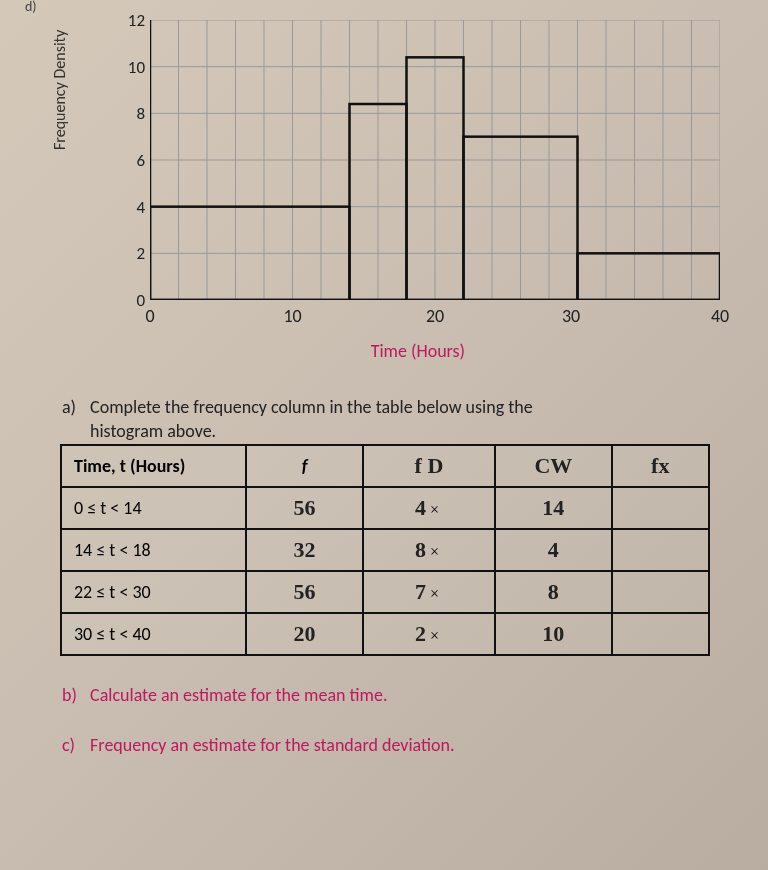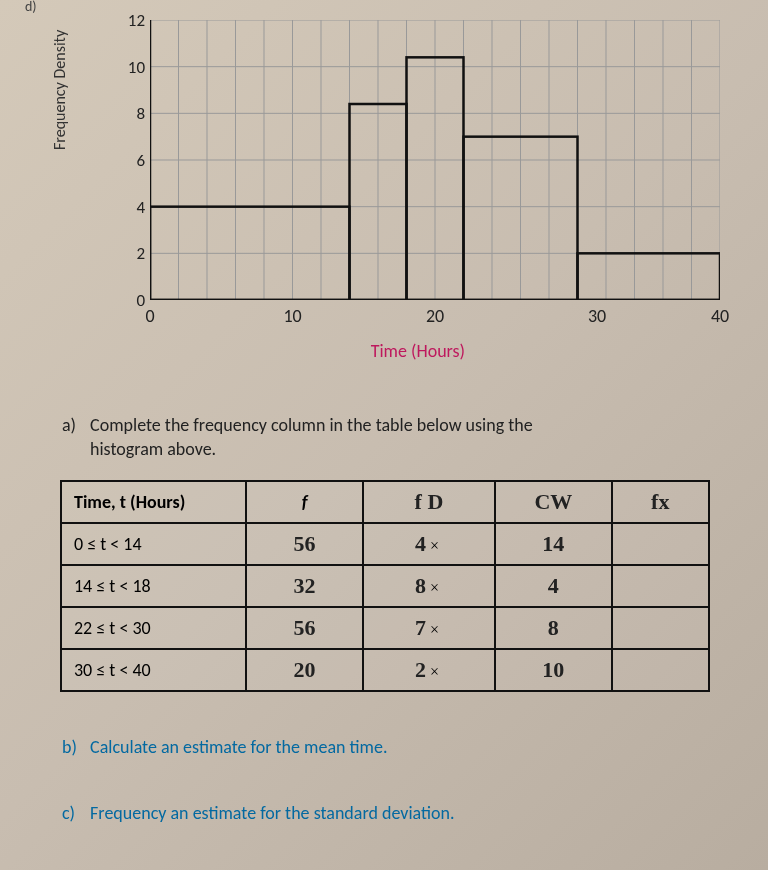--- a/index.html
+++ b/index.html
@@ -65,34 +65,33 @@
     .xlabel {
       position: absolute;
       left: 50%;
       top: 340px;
       transform: translateX(-30%);
       font-size: 18px;
       color: #be185d;
     }
     
     .qtext {
-      margin-top: 28px;
+      margin-top: 10px;
       margin-left: 30px;
       font-size: 18px;
       line-height: 1.35;
       color: #222;
     }
     .qlabel {
       display: inline-block;
       width: 24px;
       margin-left: -28px;
     }
     
     table.freq {
-      margin-top: 18px;
       margin-left: 0px;
       border-collapse: collapse;
       width: 650px;
       background: rgba(255,255,255,0.05);
     }
     table.freq th, table.freq td {
       border: 2.5px solid #111;
       padding: 6px 8px;
       font-size: 18px;
       height: 42px;
@@ -110,24 +109,24 @@
       font-size: 22px;
       font-weight: bold;
       color: #222;
     }
     .times {
       font-family: "Comic Sans MS", cursive;
       padding: 0 4px;
       font-size: 16px;
     }
     .qb, .qc {
-      margin-top: 44px;
+      margin-top: 28px;
       margin-left: 30px;
       font-size: 18px;
-      color: #0369a1;
+      color: #be185d;
     }
     .part-label { position:absolute; left:25px; top:-2px; font-size:14px; color:#444;}
   </style>
 </head>
 <body>
 
 <div class="page">
   <div class="part-label">d)</div>
 
   <div class="histogram-wrap">
@@ -189,21 +188,21 @@
 
         <rect class="bar" x="313.5" y="116.67" width="114" height="163.33"></rect>
 
         <rect class="bar" x="427.5" y="233.33" width="142.5" height="46.67"></rect>
       </svg>
     </div>
 
     <div class="xtick" style="left:90px">0</div>
     <div class="xtick" style="left:232.5px">10</div>
     <div class="xtick" style="left:375px">20</div>
-    <div class="xtick" style="left:537px">30</div>
+    <div class="xtick" style="left:511px">30</div>
     <div class="xtick" style="left:660px">40</div>
 
     <div class="xlabel">Time (Hours)</div>
   </div>
 
   <p class="qtext">
     <span class="qlabel">a)</span>
     <span>Complete the frequency column in the table below using the</span><br>
     <span>histogram above.</span>
   </p>

